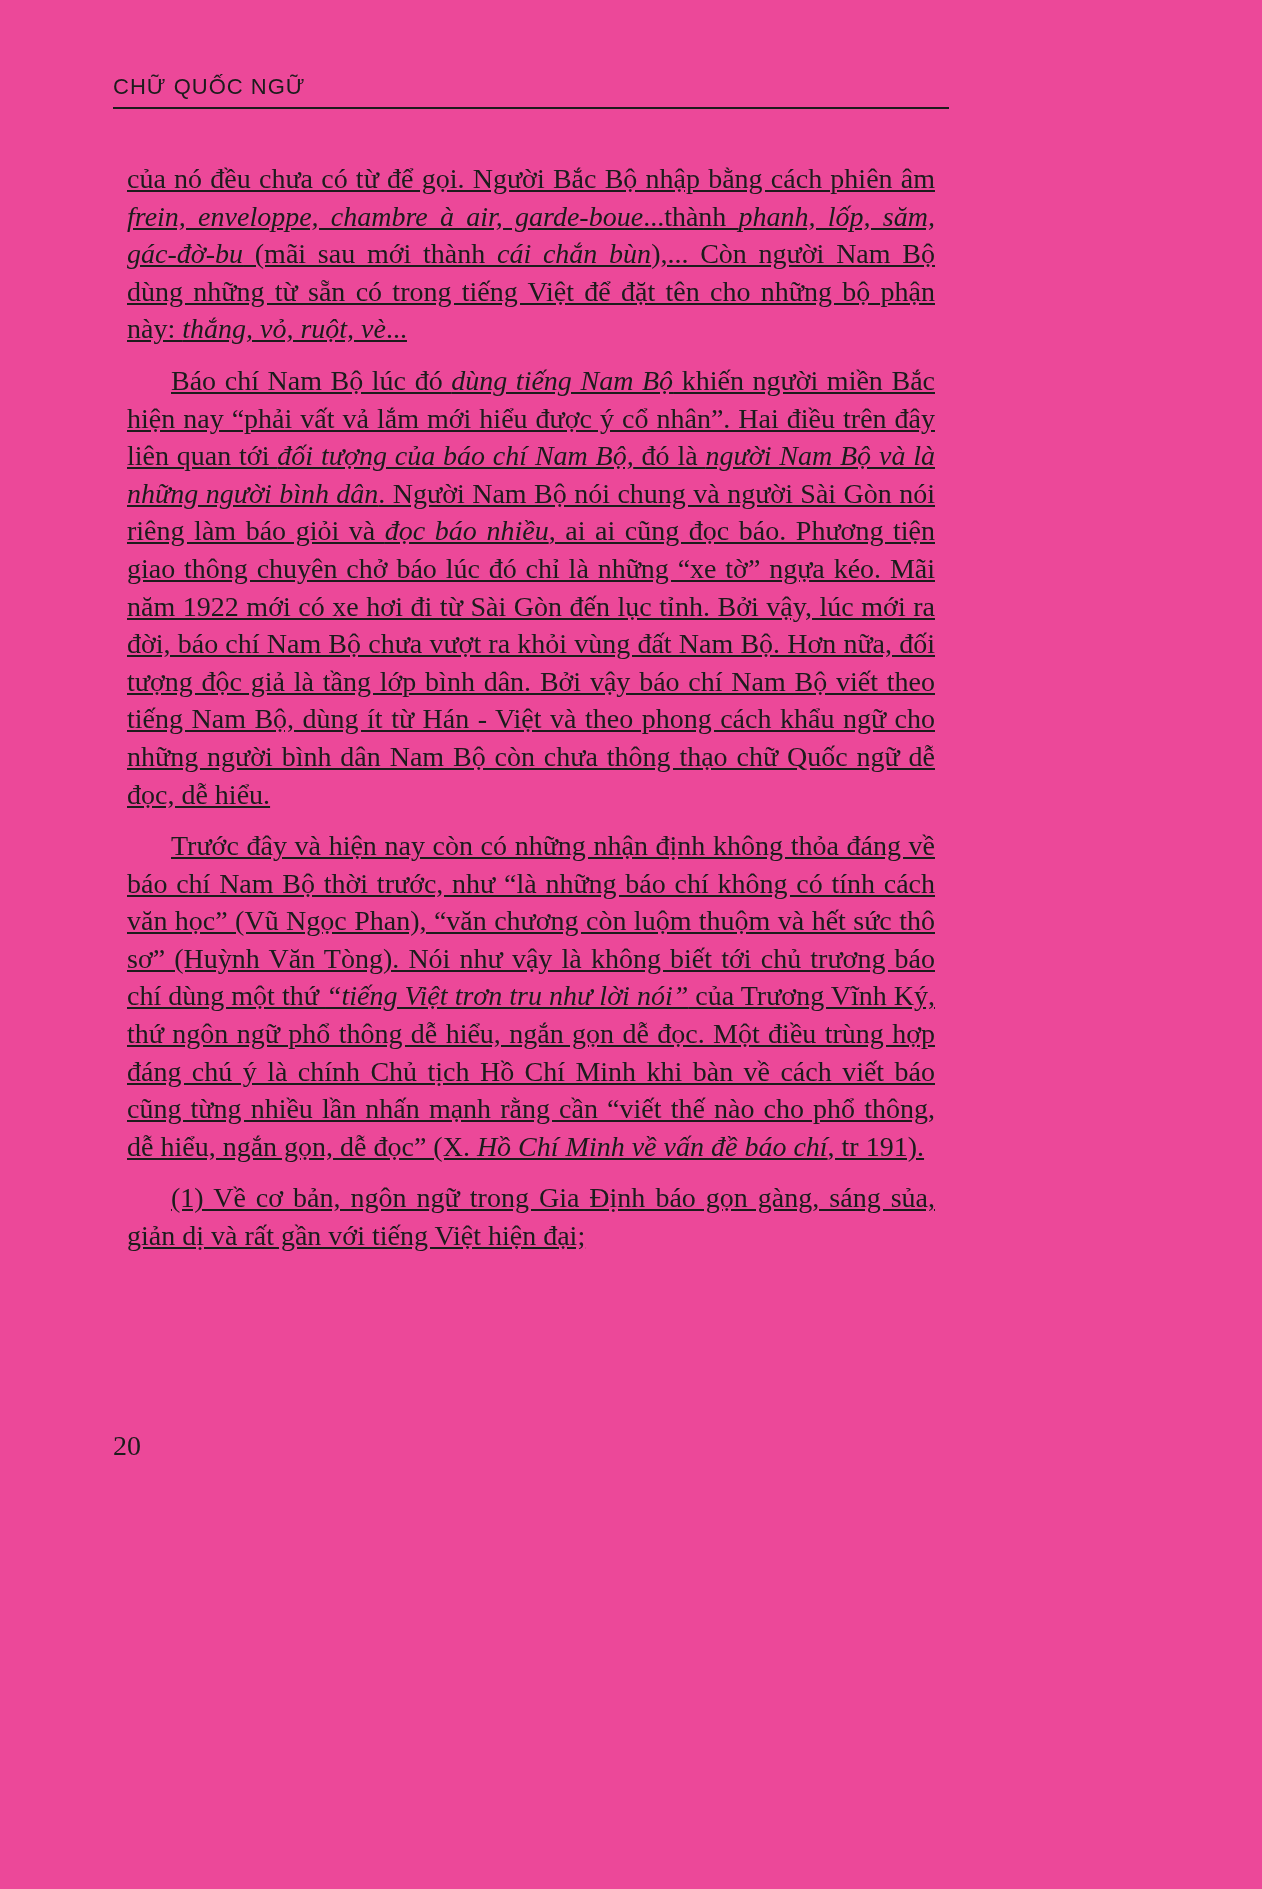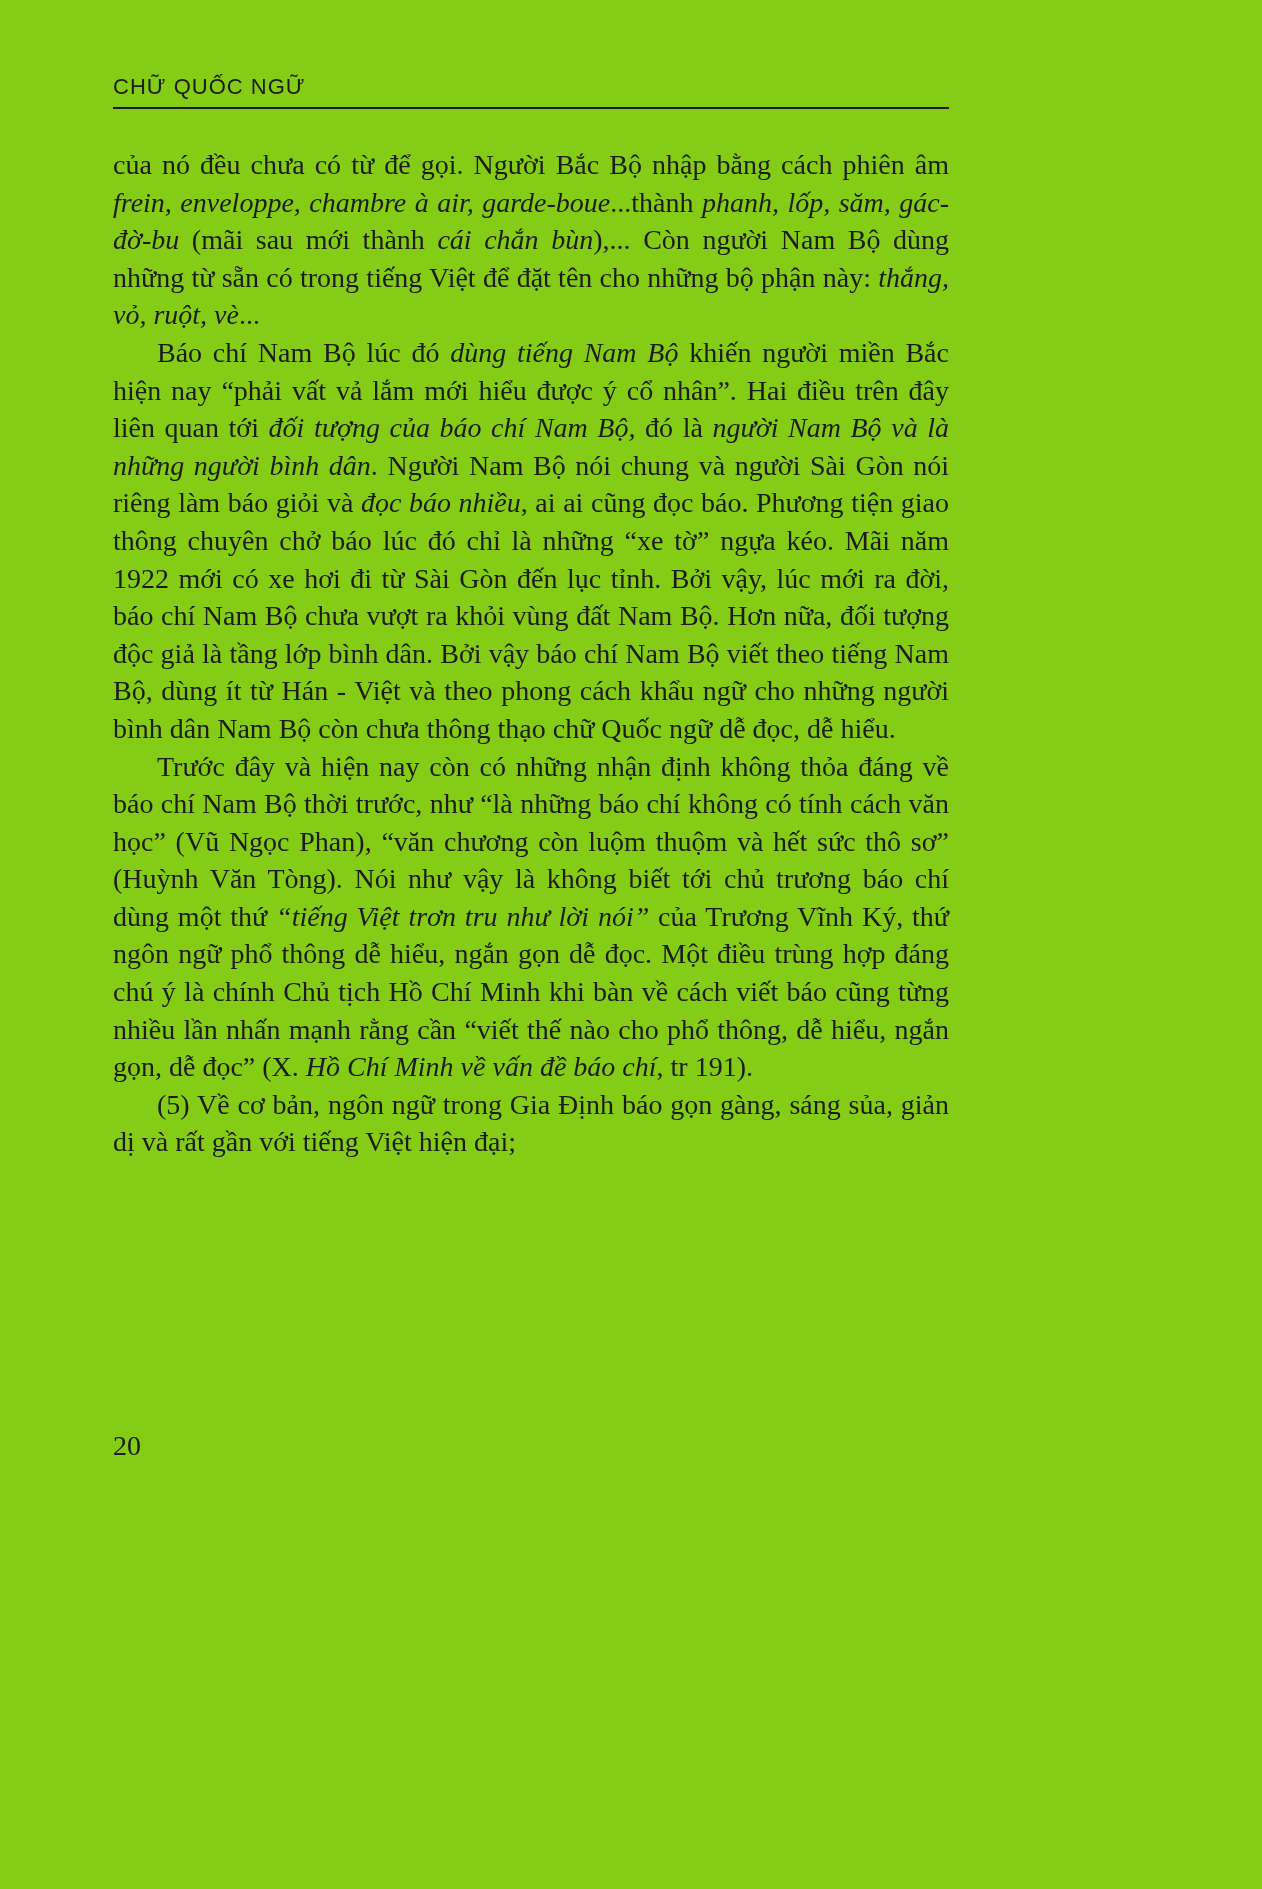--- a/index.html
+++ b/index.html
@@ -2,21 +2,21 @@
 <html><head>
 <meta charset="utf-8">
 <style>
   * { box-sizing: border-box; }
   html, body { margin: 0; padding: 0; background: #e8e8e8; }
   .page {
     position: relative;
     width: 1262px;
     height: 1889px;
     margin: 0 auto;
-    background: #84cc16;
+    background: #ec4899;
     font-family: "Liberation Serif", serif;
     color: #1c1c1c;
     overflow: hidden;
   }
   .running-head {
     position: absolute;
     left: 113px;
     top: 74px;
     width: 836px;
     font-family: "Liberation Sans", sans-serif;
@@ -27,25 +27,26 @@
     padding-bottom: 7px;
     border-bottom: 2px solid #1c1c1c;
   }
   .body-text {
     position: absolute;
     left: 113px;
     top: 146px;
     width: 836px;
   }
   .body-text p.para {
-    margin: 0;
+    margin: 14px;
     font-size: 28px;
     line-height: 37.6px;
     text-align: justify;
     color: #1c1c1c;
+    text-decoration: underline;
   }
   .body-text p.indent { text-indent: 44px; }
   .it { font-style: italic; }
   .page-number {
     position: absolute;
     left: 113px;
     top: 1430px;
     font-size: 28px;
     color: #1c1c1c;
   }
@@ -53,17 +54,17 @@
 </head>
 <body>
 
 <div class="page">
   <div class="running-head">CHỮ QUỐC NGỮ</div>
 
   <main class="body-text">
       <p class="para"><span>của nó đều chưa có từ để gọi. Người Bắc Bộ nhập bằng cách phiên âm </span><span class="it">frein, enveloppe, chambre à air, garde-boue</span><span>...thành </span><span class="it">phanh, lốp, săm, gác-đờ-bu</span><span> (mãi sau mới thành </span><span class="it">cái chắn bùn</span><span>),... Còn người Nam Bộ dùng những từ sẵn có trong tiếng Việt để đặt tên cho những bộ phận này: </span><span class="it">thắng, vỏ, ruột, vè</span><span>...</span></p>
       <p class="para indent"><span>Báo chí Nam Bộ lúc đó </span><span class="it">dùng tiếng Nam Bộ</span><span> khiến người miền Bắc hiện nay “phải vất vả lắm mới hiểu được ý cổ nhân”. Hai điều trên đây liên quan tới </span><span class="it">đối tượng của báo chí Nam Bộ,</span><span> đó là </span><span class="it">người Nam Bộ và là những người bình dân</span><span>. Người Nam Bộ nói chung và người Sài Gòn nói riêng làm báo giỏi và </span><span class="it">đọc báo nhiều</span><span>, ai ai cũng đọc báo. Phương tiện giao thông chuyên chở báo lúc đó chỉ là những “xe tờ” ngựa kéo. Mãi năm 1922 mới có xe hơi đi từ Sài Gòn đến lục tỉnh. Bởi vậy, lúc mới ra đời, báo chí Nam Bộ chưa vượt ra khỏi vùng đất Nam Bộ. Hơn nữa, đối tượng độc giả là tầng lớp bình dân. Bởi vậy báo chí Nam Bộ viết theo tiếng Nam Bộ, dùng ít từ Hán - Việt và theo phong cách khẩu ngữ cho những người bình dân Nam Bộ còn chưa thông thạo chữ Quốc ngữ dễ đọc, dễ hiểu.</span></p>
       <p class="para indent"><span>Trước đây và hiện nay còn có những nhận định không thỏa đáng về báo chí Nam Bộ thời trước, như “là những báo chí không có tính cách văn học” (Vũ Ngọc Phan), “văn chương còn luộm thuộm và hết sức thô sơ” (Huỳnh Văn Tòng). Nói như vậy là không biết tới chủ trương báo chí dùng một thứ </span><span class="it">“tiếng Việt trơn tru như lời nói”</span><span> của Trương Vĩnh Ký, thứ ngôn ngữ phổ thông dễ hiểu, ngắn gọn dễ đọc. Một điều trùng hợp đáng chú ý là chính Chủ tịch Hồ Chí Minh khi bàn về cách viết báo cũng từng nhiều lần nhấn mạnh rằng cần “viết thế nào cho phổ thông, dễ hiểu, ngắn gọn, dễ đọc” (X. </span><span class="it">Hồ Chí Minh về vấn đề báo chí</span><span>, tr 191).</span></p>
-      <p class="para indent"><span>(5) Về cơ bản, ngôn ngữ trong Gia Định báo gọn gàng, sáng sủa, giản dị và rất gần với tiếng Việt hiện đại;</span></p>
+      <p class="para indent"><span>(1) Về cơ bản, ngôn ngữ trong Gia Định báo gọn gàng, sáng sủa, giản dị và rất gần với tiếng Việt hiện đại;</span></p>
     </main>
 
   <div class="page-number">20</div>
 </div>
 
 </body></html>

